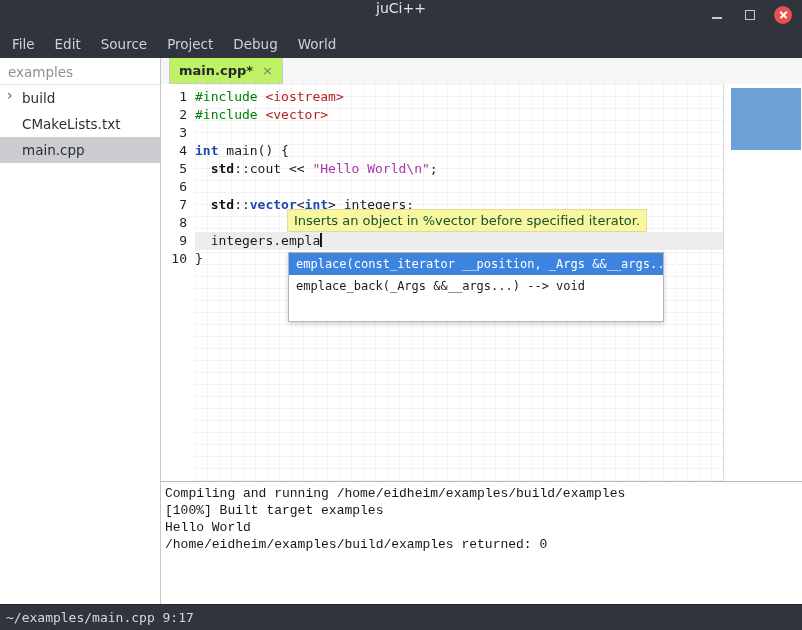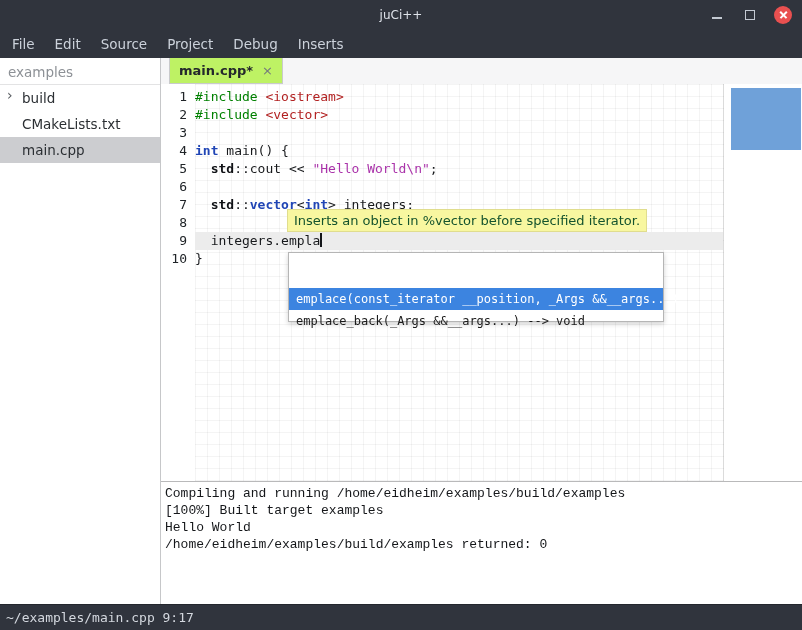--- a/index.html
+++ b/index.html
@@ -7,22 +7,22 @@
     width:802px;height:630px;position:relative;overflow:hidden;
     font-family:"DejaVu Sans", "Liberation Sans", sans-serif;
     background:#ffffff;
   }
   .app{position:absolute;inset:0;}
 
   
   .titlebar{
     position:absolute;top:0;left:0;right:0;height:30px;
     background:var(--titlebar,#30343d);
-    display:flex;align-items:center;justify-content:center;
-    color:#dfe3ea;font-size:12px;
+    display:flex;justify-content:center;
+    color:#dfe3ea;font-size:14px;
   }
   .win-controls{position:absolute;right:10px;top:0;height:30px;display:flex;align-items:center;gap:15px;}
   .wc{width:18px;height:18px;display:flex;align-items:center;justify-content:center;position:relative;}
   .wc.min .bar{width:10px;height:2px;background:#c3c9d2;display:block;margin-top:6px;}
   .wc.max .sq{width:8px;height:8px;border:1.5px solid #c3c9d2;display:block;}
   .wc.close{width:18px;height:18px;border-radius:50%;background:var(--close-button,#e95050);}
   .wc.close .x1,.wc.close .x2{position:absolute;left:4.5px;top:8.2px;width:9px;height:1.6px;background:#fff;}
   .wc.close .x1{transform:rotate(45deg);}
   .wc.close .x2{transform:rotate(-45deg);}
 
@@ -93,21 +93,21 @@
     font-size:13px;color:#14532d;
   }
 
   
   .popup{
     position:absolute;left:127px;top:168px;width:374px;height:68px;z-index:6;
     background:#fff;border:1px solid #b5b5b5;box-shadow:0 2px 5px rgba(0,0,0,0.18);
     font:12px "DejaVu Sans Mono","Liberation Mono",monospace;
   }
   .popup-item{height:22px;display:flex;align-items:center;padding:0 7px;white-space:nowrap;color:#1b1b1b;}
-  .popup-item.selected{background:var(--accent-selected,#3c84e0);color:#fff;margin-top:35px;}
+  .popup-item.selected{background:var(--accent-selected,#3c84e0);color:#fff;}
 
   
   .terminal{
     position:absolute;left:161px;right:0;top:423px;height:122px;
     background:#fff;border-top:1px solid #b9b9ba;
     font:13px "DejaVu Sans Mono","Liberation Mono",monospace;
     color:#15171a;padding:3px 4px;line-height:17px;
   }
   .term-line{white-space:pre;font-family:Liberation Mono, monospace;}
 
@@ -139,21 +139,21 @@
         </div>
     </div>
   </div>
 
   <div class="menubar">
       <div class="menu-item">File</div>
       <div class="menu-item">Edit</div>
       <div class="menu-item">Source</div>
       <div class="menu-item">Project</div>
       <div class="menu-item">Debug</div>
-      <div class="menu-item">Inserts</div>
+      <div class="menu-item">World</div>
     </div>
 
   <div class="main">
 
     <div class="sidebar">
       <div class="sidebar-header">examples</div>
       <div class="tree">
           <div class="tree-item">
             <span class="expander">›</span>
             <span class="tree-label">build</span>

